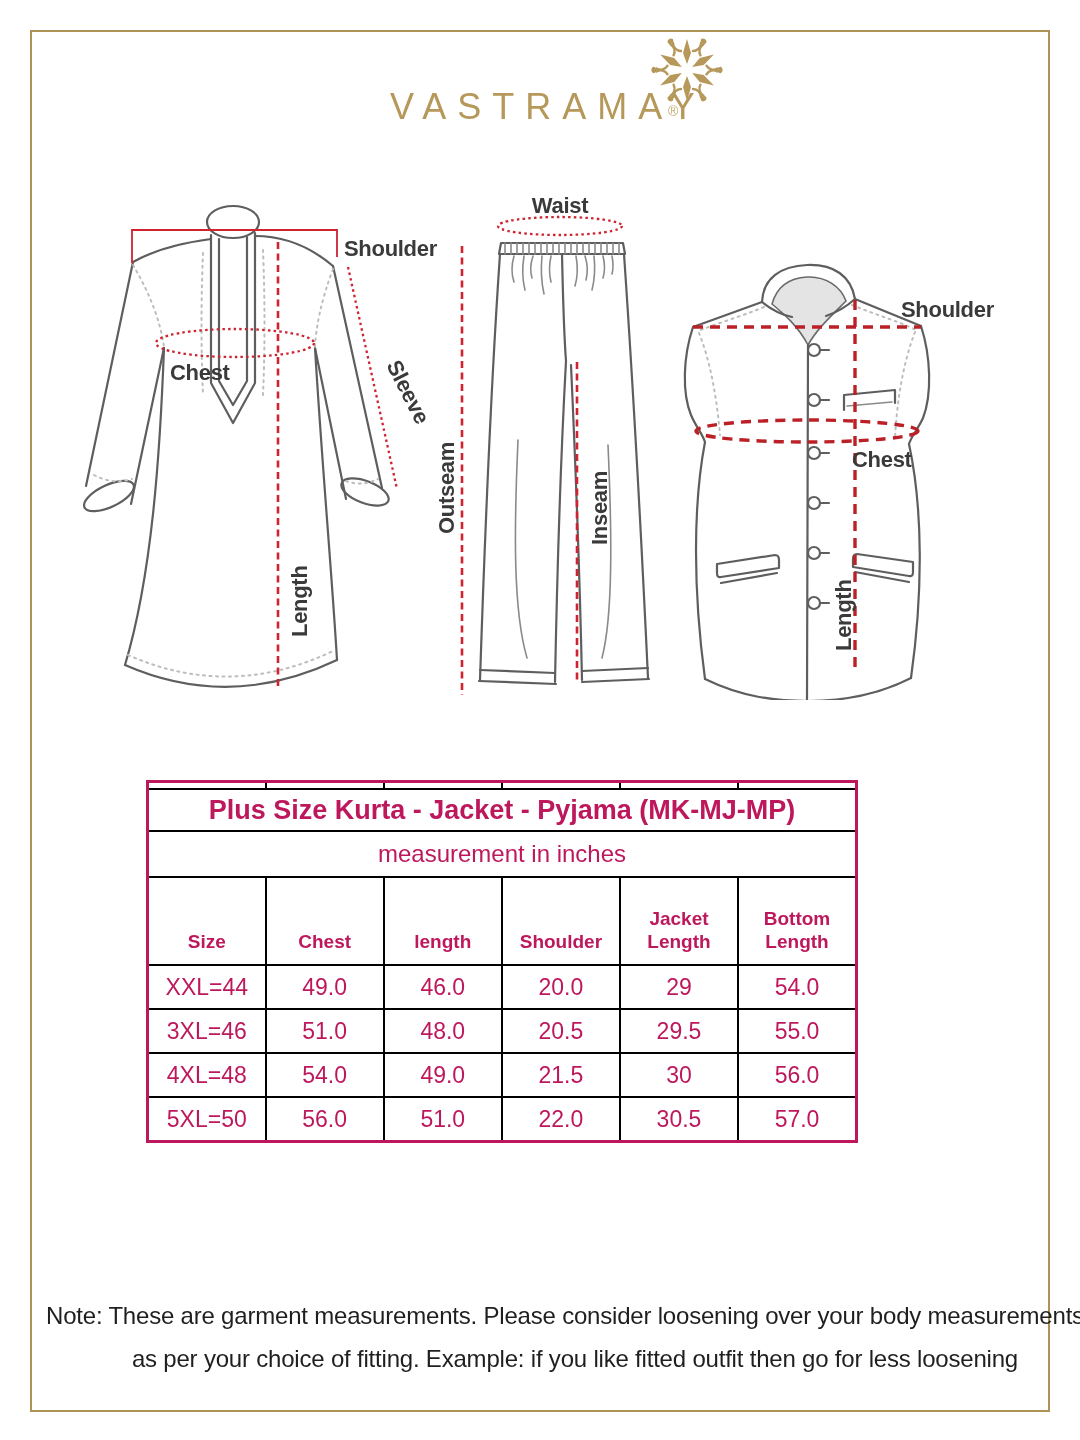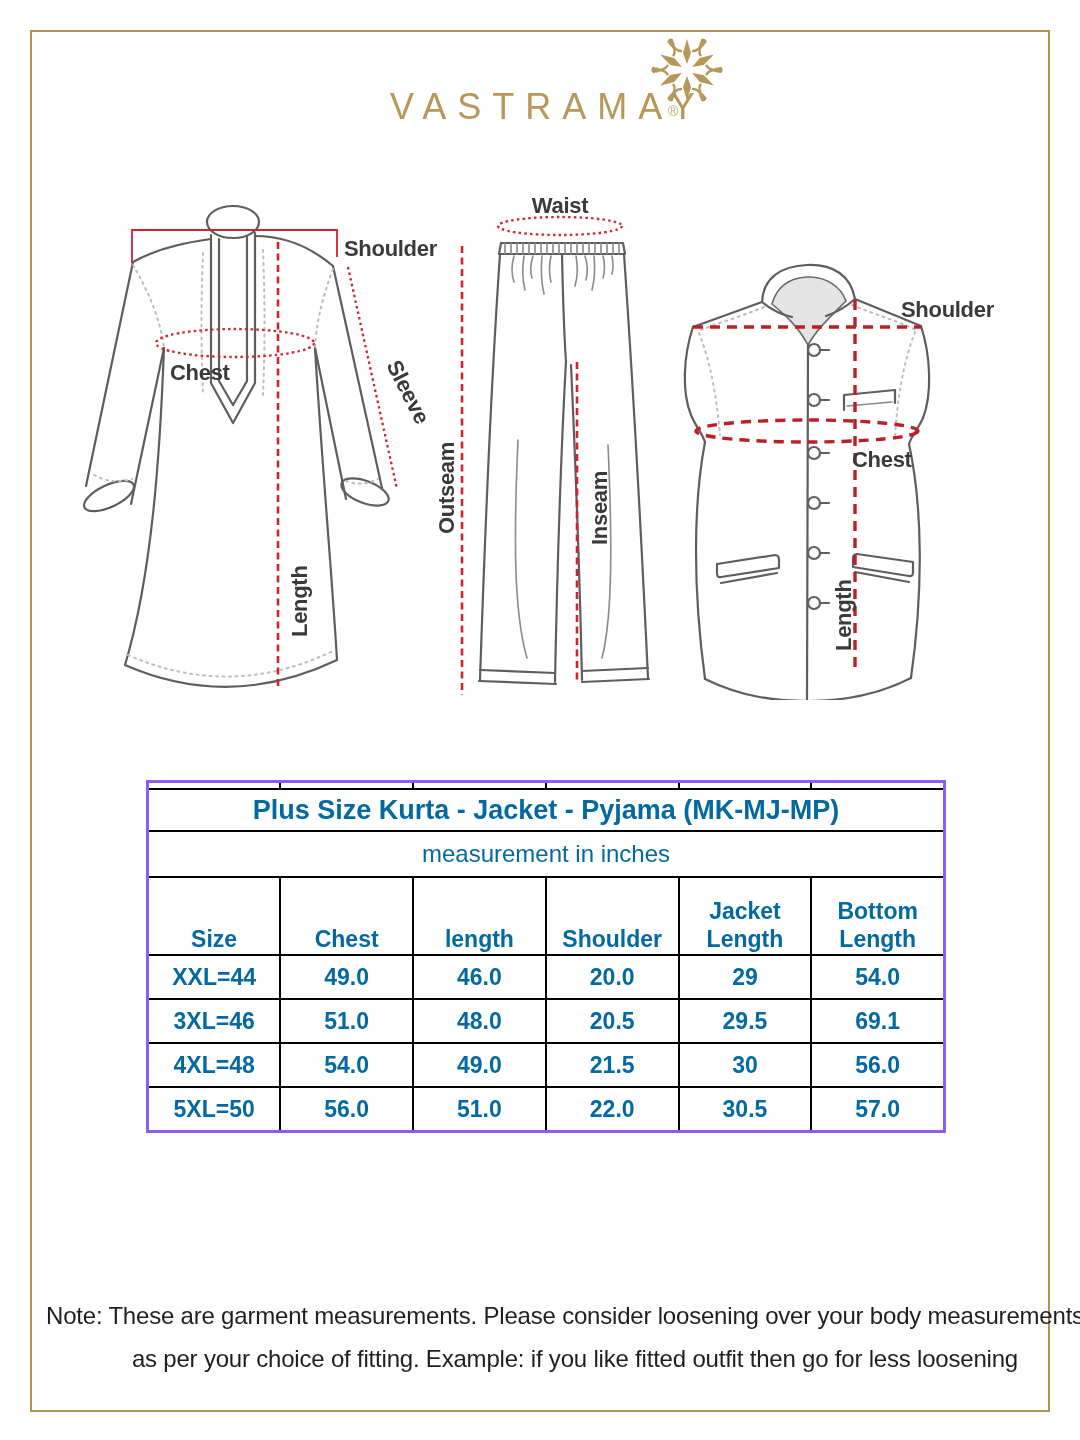--- a/index.html
+++ b/index.html
@@ -23,30 +23,30 @@
   .rp  {fill:none;stroke:#cf2330;stroke-width:2.3;stroke-dasharray:2.5 3.2;}
   .rj  {fill:none;stroke:#bb2026;stroke-width:3.4;stroke-dasharray:10 7;}
   .lbl {font-family:"Liberation Sans",sans-serif;font-size:22px;font-weight:700;
         fill:#3a3a3a;letter-spacing:-0.3px;}
   .svg-kurta {position:absolute;left:60px;top:195px;}
   .svg-pyjama{position:absolute;left:430px;top:190px;}
   .svg-jacket{position:absolute;left:680px;top:255px;}
 
   
   .table-wrap{position:absolute;left:146px;top:780px;}
-  table.size-table{border-collapse:collapse;width:800px;table-layout:fixed;background:#fff;
-        border:3px solid #8b5cf6;color:#0369a1;}
+  table.size-table{border-collapse:collapse;width:712px;table-layout:fixed;background:#fff;
+        border:3px solid #be185d;color:#be185d;}
   table.size-table td,table.size-table th{border:2px solid #000;text-align:center;
         padding:0;overflow:hidden;}
   tr.sliver td{height:5px;border-bottom:2px solid #000;}
   tr.title-row td{height:40px;font-size:27px;font-weight:700;vertical-align:middle;}
   tr.subtitle-row td{height:44px;font-size:24px;font-weight:400;vertical-align:middle;}
-  tr.header-row th{height:76px;vertical-align:bottom;padding-bottom:0;font-size:23px;
+  tr.header-row th{height:76px;vertical-align:bottom;padding-bottom:10px;font-size:19px;
         font-weight:700;line-height:1.25;}
-  tr.data-row td{height:42px;font-size:23px;font-weight:700;vertical-align:middle;}
+  tr.data-row td{height:42px;font-size:23px;font-weight:400;vertical-align:middle;}
 
   
   .note{position:absolute;left:46px;right:62px;top:1294px;text-align:right;
         font-size:24px;line-height:43px;color:#1f1f1f;letter-spacing:-0.2px;white-space:nowrap;}
 </style>
 </head>
 <body>
 
 <div class="page">
   <div class="gold-border"></div>
@@ -229,21 +229,21 @@
             <td>20.0</td>
             <td>29</td>
             <td>54.0</td>
           </tr>
           <tr class="data-row">
             <td>3XL=46</td>
             <td>51.0</td>
             <td>48.0</td>
             <td>20.5</td>
             <td>29.5</td>
-            <td>69.1</td>
+            <td>55.0</td>
           </tr>
           <tr class="data-row">
             <td>4XL=48</td>
             <td>54.0</td>
             <td>49.0</td>
             <td>21.5</td>
             <td>30</td>
             <td>56.0</td>
           </tr>
           <tr class="data-row">

